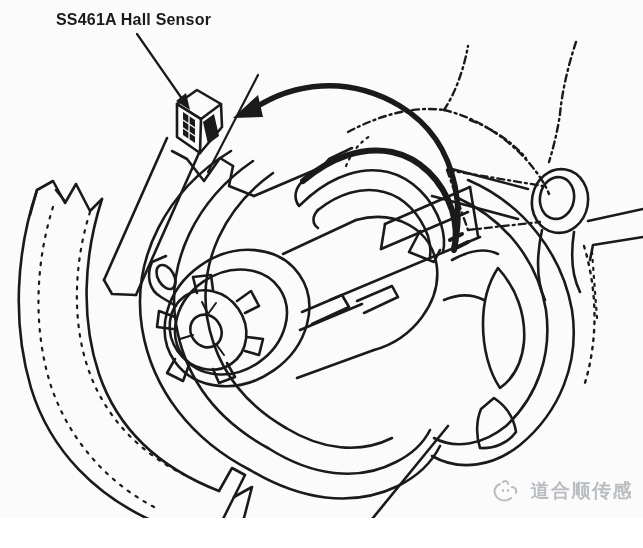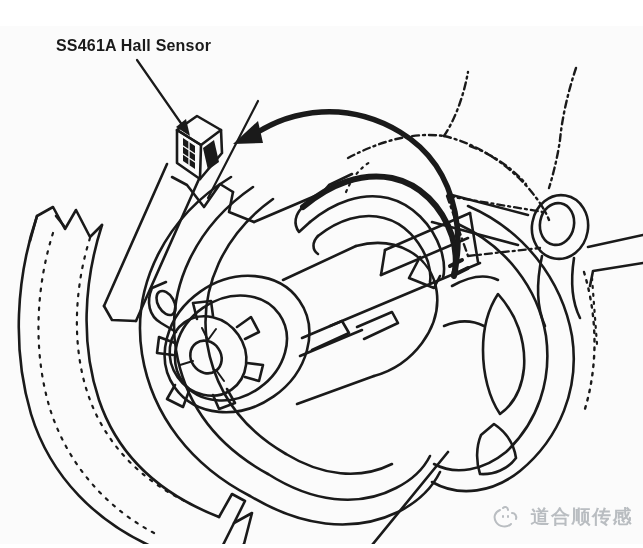--- a/index.html
+++ b/index.html
@@ -7,21 +7,20 @@
     --bg:#fbfbfb;
     --wm:#b9bdc1;
   }
   html,body{margin:0;padding:0;background:#fff;}
   .stage{
     position:relative;
     width:643px;height:518px;
     background:var(--bg);
     overflow:hidden;
     font-family:"Liberation Sans",sans-serif;
-    margin-top:26px;
   }
   .stage svg.art{position:absolute;left:0;top:0;color:var(--line);}
   .callout{
     position:absolute;
     font-size:16px;font-weight:700;color:var(--line);
     letter-spacing:.2px;white-space:nowrap;
   }
   .callout.hall{left:56px;top:11px;}
   .callout.ring{left:255px;top:53px;}
   .watermark{

